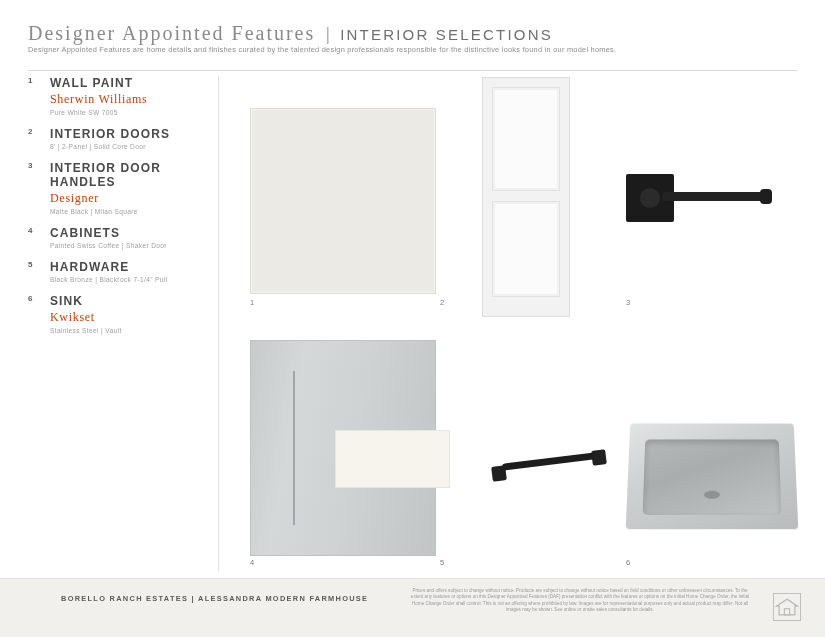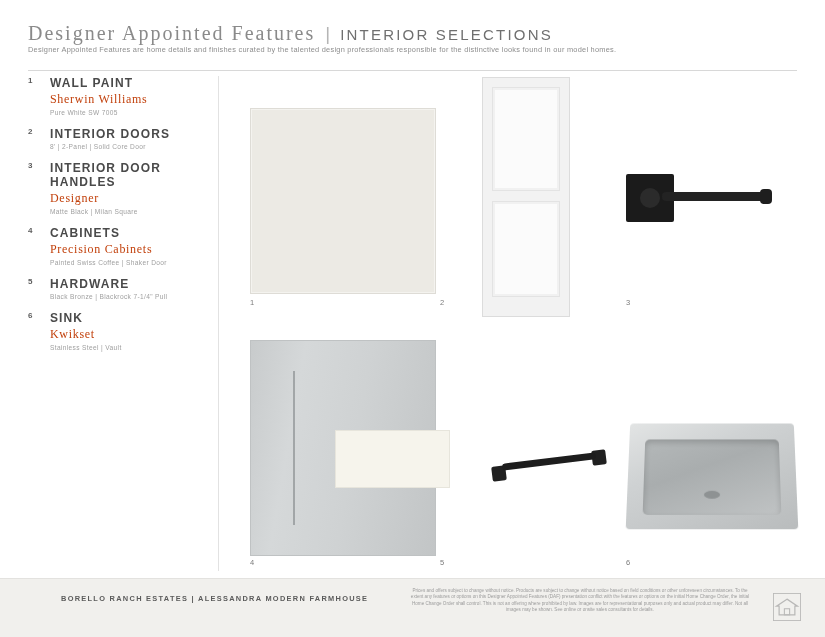--- a/index.html
+++ b/index.html
@@ -381,21 +381,20 @@
     <div class="legend-item">
       <span class="legend-num">3</span>
       <div class="legend-cat">INTERIOR DOOR HANDLES</div>
       <div class="legend-brand">Designer</div>
       <div class="legend-detail">Matte Black  |  Milan Square</div>
     </div>
 
     <div class="legend-item">
       <span class="legend-num">4</span>
       <div class="legend-cat">CABINETS</div>
-      <div class="legend-brand">Precision Cabinets</div>
       <div class="legend-detail">Painted Swiss Coffee  |  Shaker Door</div>
     </div>
 
     <div class="legend-item">
       <span class="legend-num">5</span>
       <div class="legend-cat">HARDWARE</div>
       <div class="legend-detail">Black Bronze  |  Blackrock 7-1/4" Pull</div>
     </div>
 
     <div class="legend-item">

